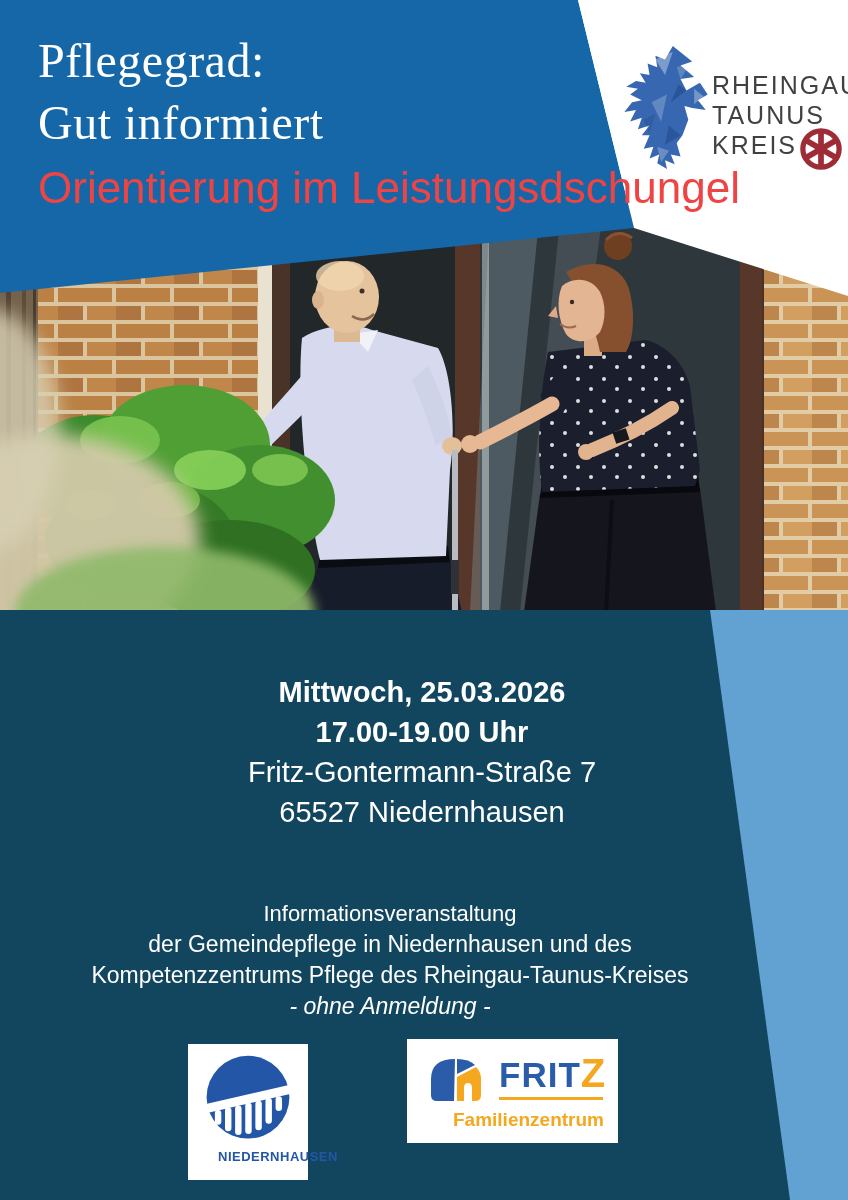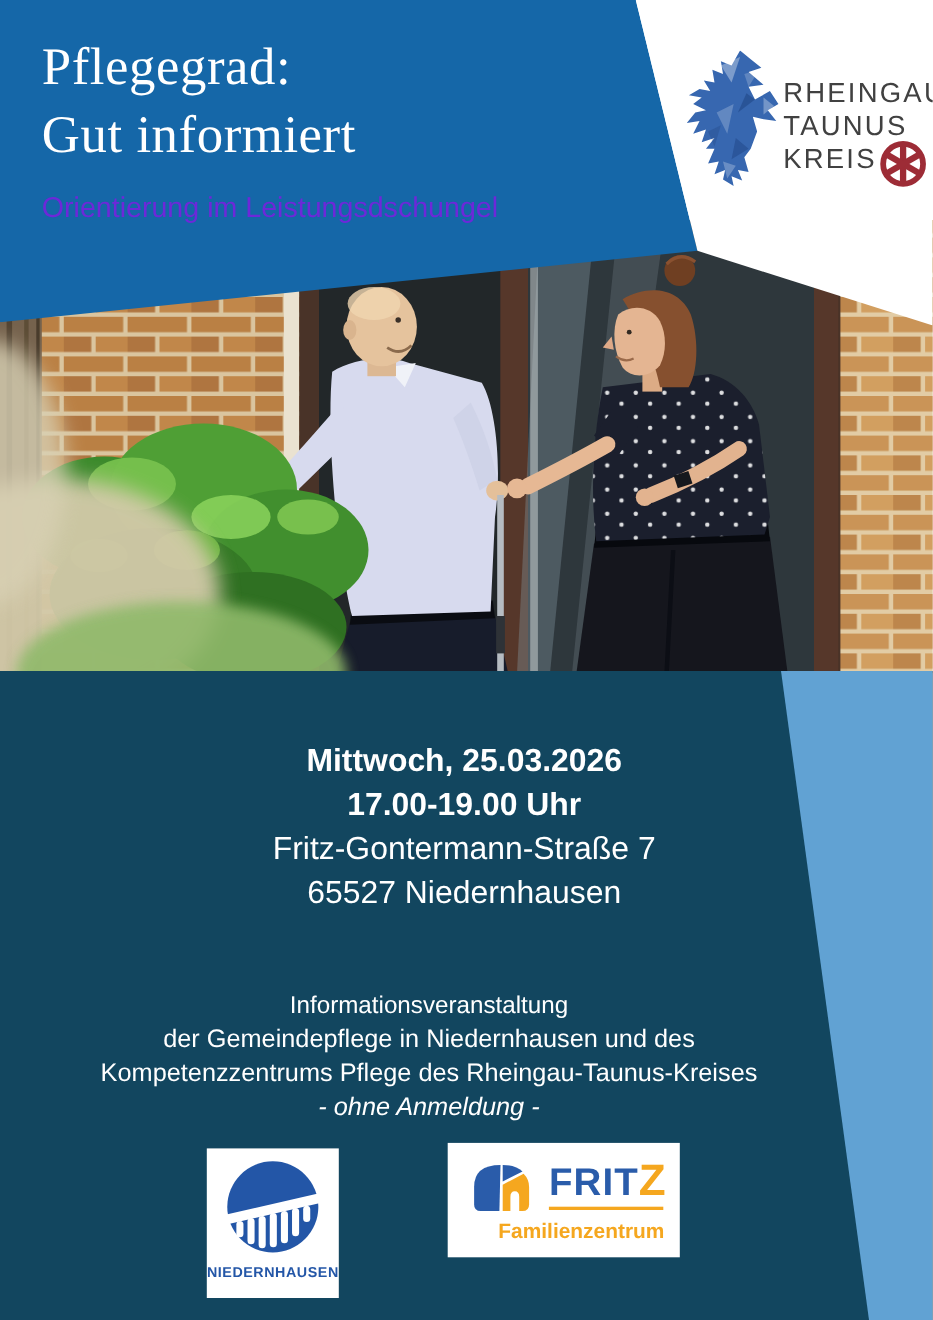--- a/index.html
+++ b/index.html
@@ -20,21 +20,21 @@
     position:absolute;left:0;top:0;width:848px;height:298px;
     background:#ffffff;
     clip-path:polygon(578px 0,848px 0,848px 296px,634px 228px);
   }
   #header-text{position:absolute;left:38px;top:30px;color:#ffffff;}
   #header-text h1{
     margin:0;font-family:"Liberation Serif",serif;font-weight:500;
     font-size:48px;line-height:62px;letter-spacing:.5px;
   }
   #header-subtitle{
-    margin-top:14px;font-size:26px;line-height:40px;font-weight:400;color:#6d28d9;
+    margin-top:14px;font-size:44px;line-height:40px;font-weight:400;color:#ef4444;
   }
   
   #rtk-logo{position:absolute;left:610px;top:44px;width:236px;height:134px;}
   #rtk-lion{position:absolute;left:12px;top:2px;width:88px;height:124px;}
   #rtk-text{
     position:absolute;left:102px;top:26px;color:var(--rtk_text);
     font-size:25px;line-height:30px;letter-spacing:2px;font-weight:400;
   }
   #rtk-wheel{position:absolute;left:190px;top:84px;width:42px;height:42px;}
   
@@ -52,21 +52,21 @@
   .ev-bold{font-weight:bold;}
   #info-block{top:288px;font-size:23px;line-height:31px;}
   #info-block .info-head{font-weight:normal;font-size:22px;}
   #info-block .info-note{font-style:italic;}
   
   .logo-card{position:absolute;background:#ffffff;}
   #nh-card{left:188px;top:434px;width:120px;height:136px;}
   #nh-card svg{display:block;margin:9px auto 0 auto;}
   #nh-label{
     text-align:right;margin-top:4px;font-size:13px;font-weight:bold;
-    color:var(--niedernhausen_blue);letter-spacing:.5px;
+    color:var(--niedernhausen_blue);letter-spacing:.5px;margin-left:30px;
   }
   #fritz-card{left:407px;top:429px;width:211px;height:104px;}
   #fritz-icon{position:absolute;left:16px;top:13px;width:66px;height:60px;}
   #fritz-name{position:absolute;left:92px;top:12px;width:112px;text-align:left;font-weight:bold;}
   #fritz-name .f-blue{color:var(--fritz_blue);font-size:35px;letter-spacing:1px;}
   #fritz-name .f-orange{color:var(--fritz_orange);font-size:40px;}
   #fritz-underline{position:absolute;left:92px;top:58px;width:104px;height:3px;background:var(--fritz_orange);}
   #fritz-sub{
     position:absolute;left:46px;top:70px;width:160px;text-align:left;
     color:var(--fritz_orange);font-size:19px;font-weight:bold;

